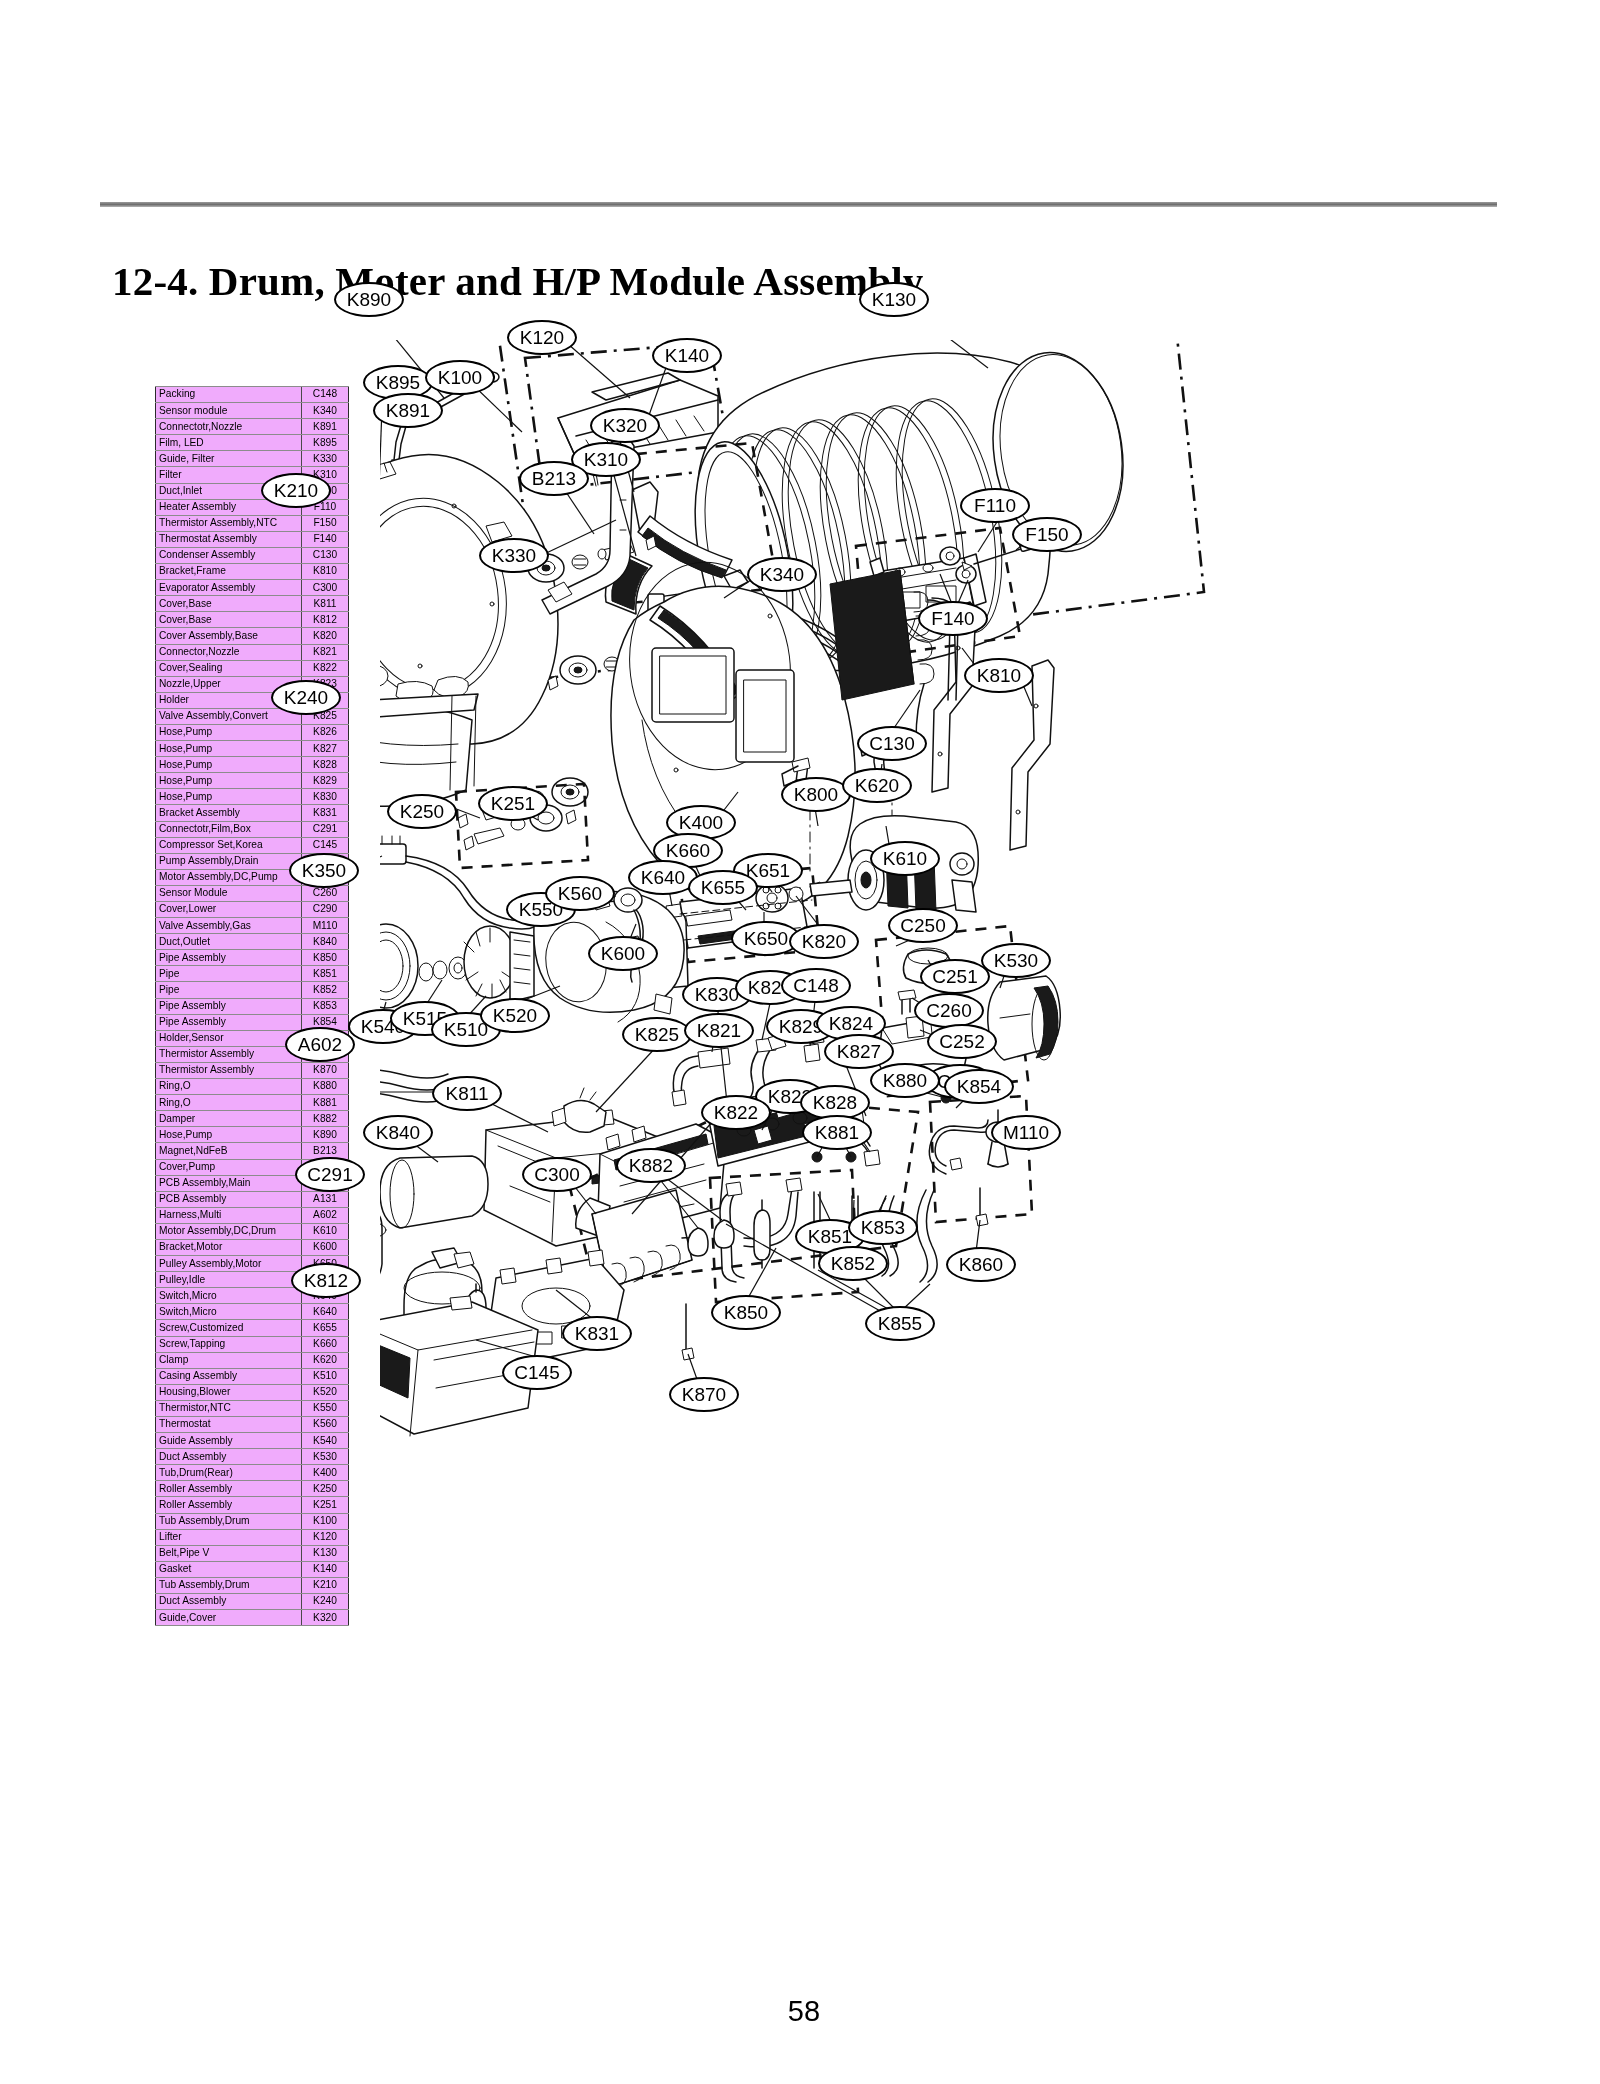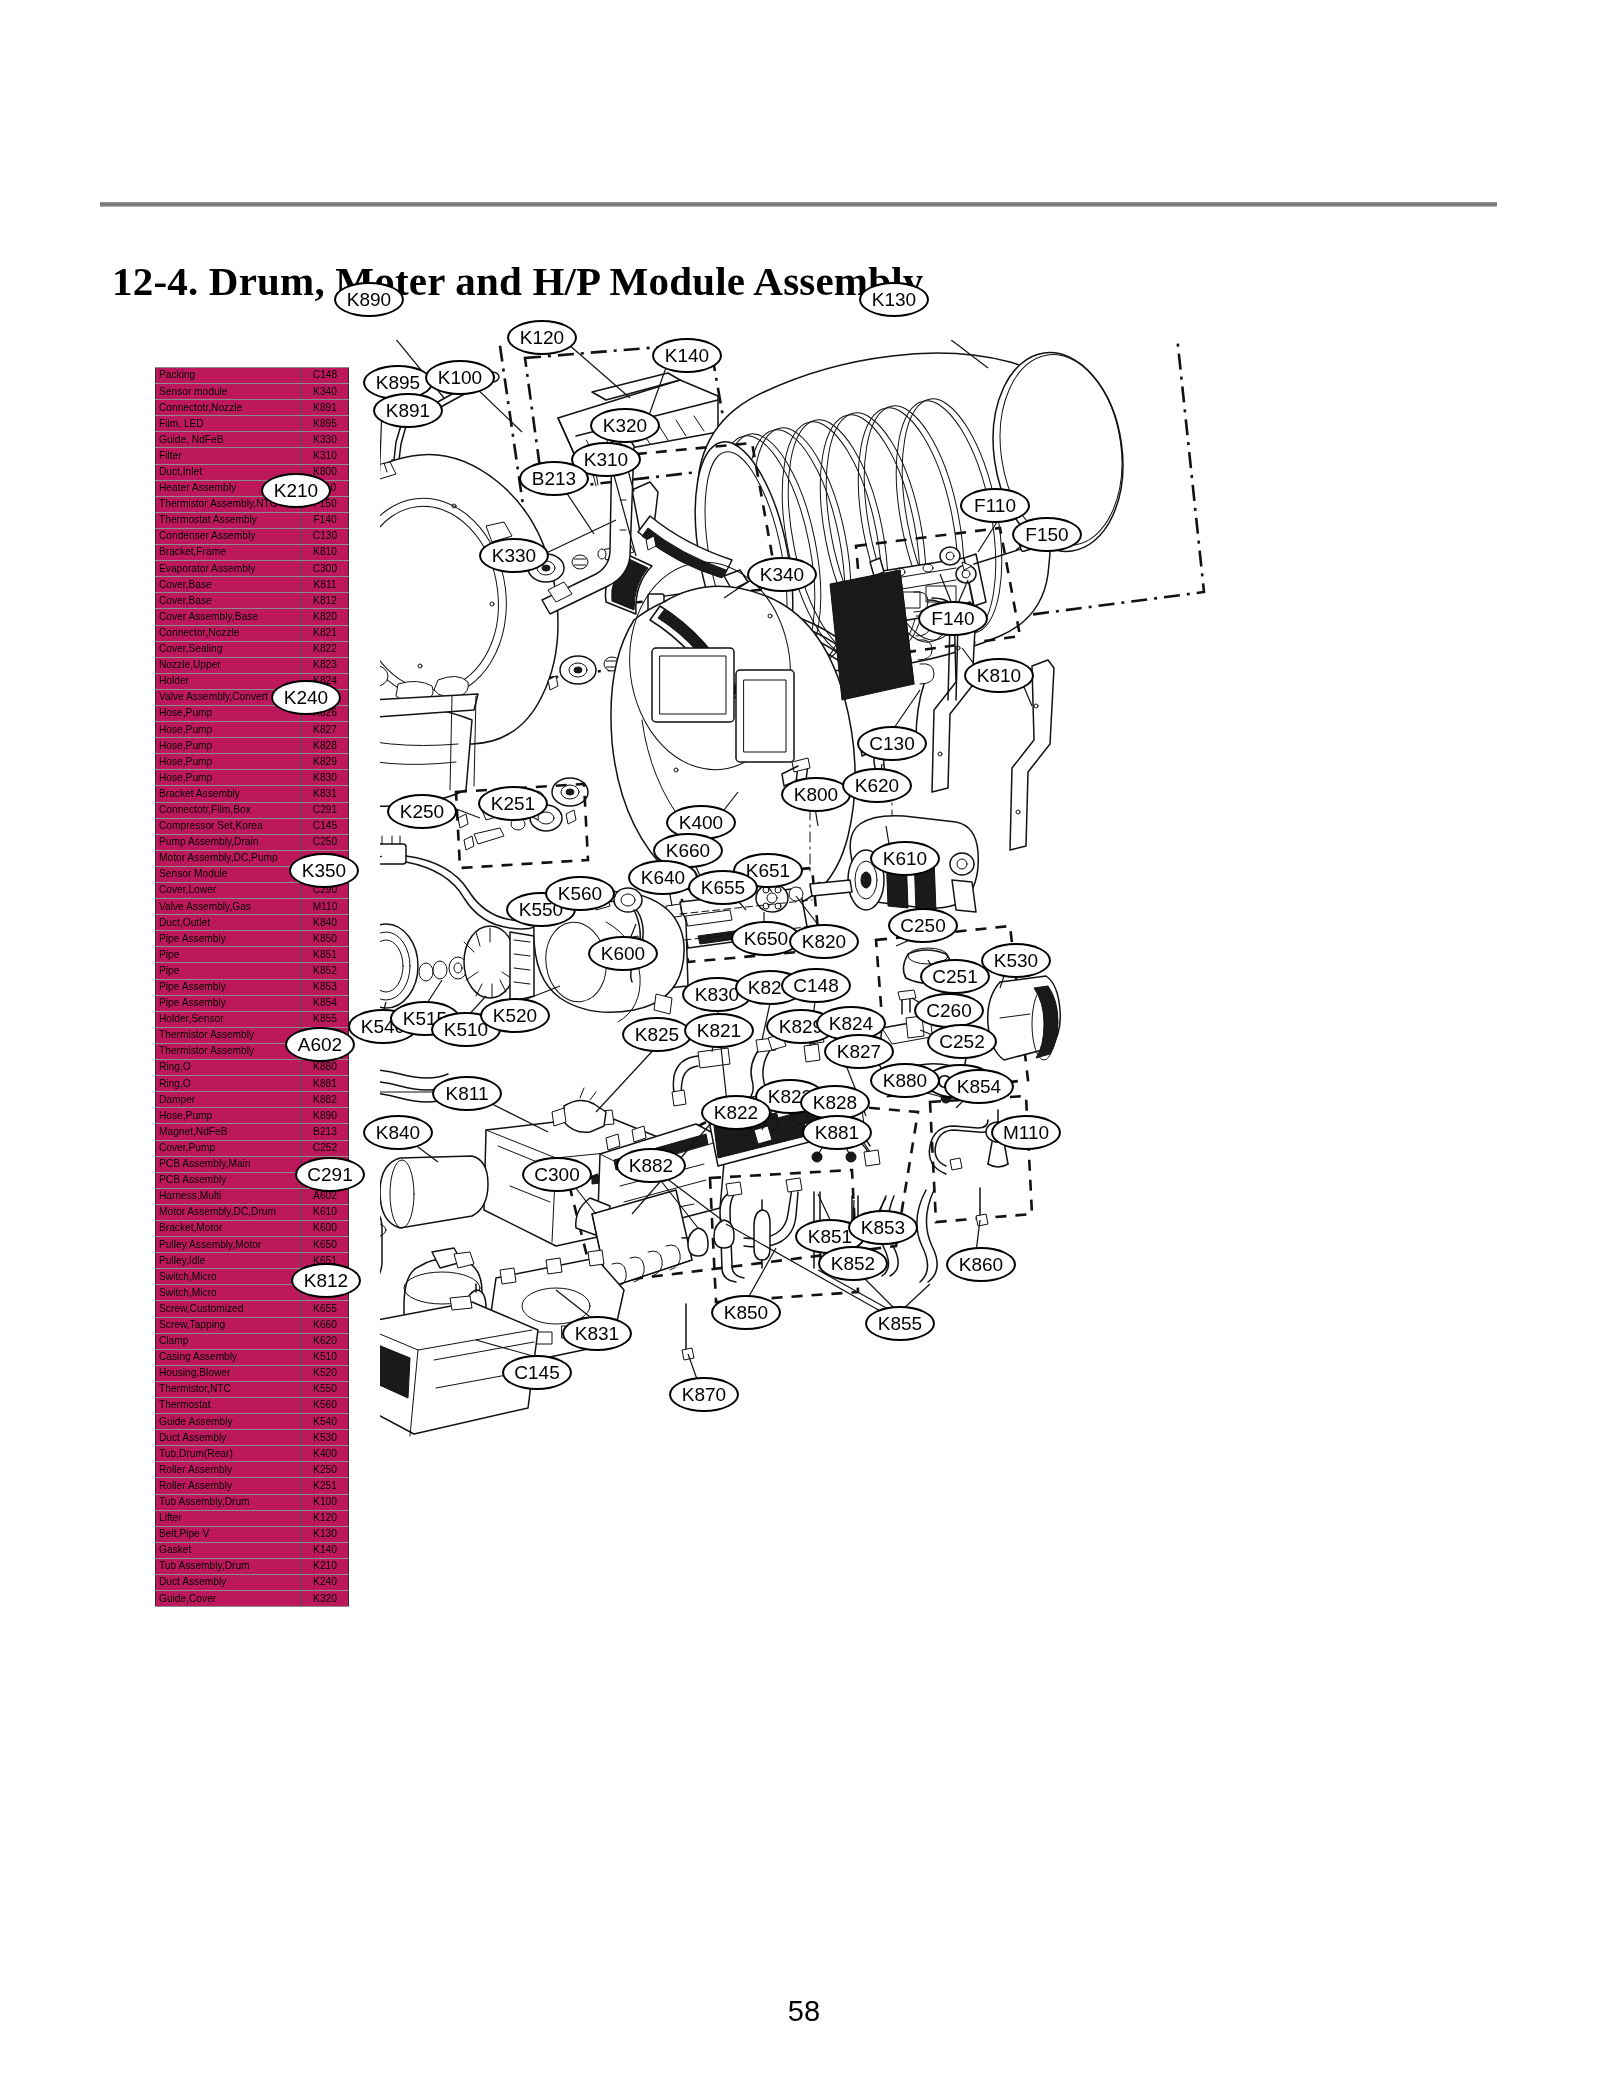--- a/index.html
+++ b/index.html
@@ -11,23 +11,23 @@
   
   #header-rule{position:absolute;left:100px;top:202px;width:1397px;height:5px;
                background:linear-gradient(#9a9a9a,#6f6f6f 50%,#b5b5b5);}
   #page-title{position:absolute;left:112px;top:230px;font-size:41px;
               letter-spacing:.2px;white-space:nowrap;
               font-family:Liberation Serif, serif;}
   #page-number{position:absolute;left:4px;top:1995px;width:1600px;text-align:center;
                font-size:29px;}
 
   
-  #parts-table{position:absolute;left:155px;top:367px;width:194px;
+  #parts-table{position:absolute;left:155px;top:386px;width:194px;
                border:1.6px solid #2b2b2b;border-collapse:collapse;
-               background:#be185d;}
+               background:#f0abfc;}
   #parts-table tr{height:16.1px;}
   #parts-table td{border:0.8px solid #8c8c8c;font-size:10.2px;
                   padding:0 0 0 3px;line-height:1;vertical-align:middle;
                   white-space:nowrap;overflow:hidden;}
   #parts-table td.code{width:46px;text-align:center;padding:0;}
   #parts-table tr td{border-left:none;border-right:none;}
   #parts-table td.code{border-left:0.9px solid #4a4a4a;}
 
   
   #diagram{position:absolute;left:380px;top:340px;width:1130px;height:1560px;}
@@ -58,21 +58,21 @@
       </tr>
       <tr>
         <td>Connectotr,Nozzle</td>
         <td class="code">K891</td>
       </tr>
       <tr>
         <td>Film, LED</td>
         <td class="code">K895</td>
       </tr>
       <tr>
-        <td>Guide, NdFeB</td>
+        <td>Guide, Filter</td>
         <td class="code">K330</td>
       </tr>
       <tr>
         <td>Filter</td>
         <td class="code">K310</td>
       </tr>
       <tr>
         <td>Duct,Inlet</td>
         <td class="code">K800</td>
       </tr>

